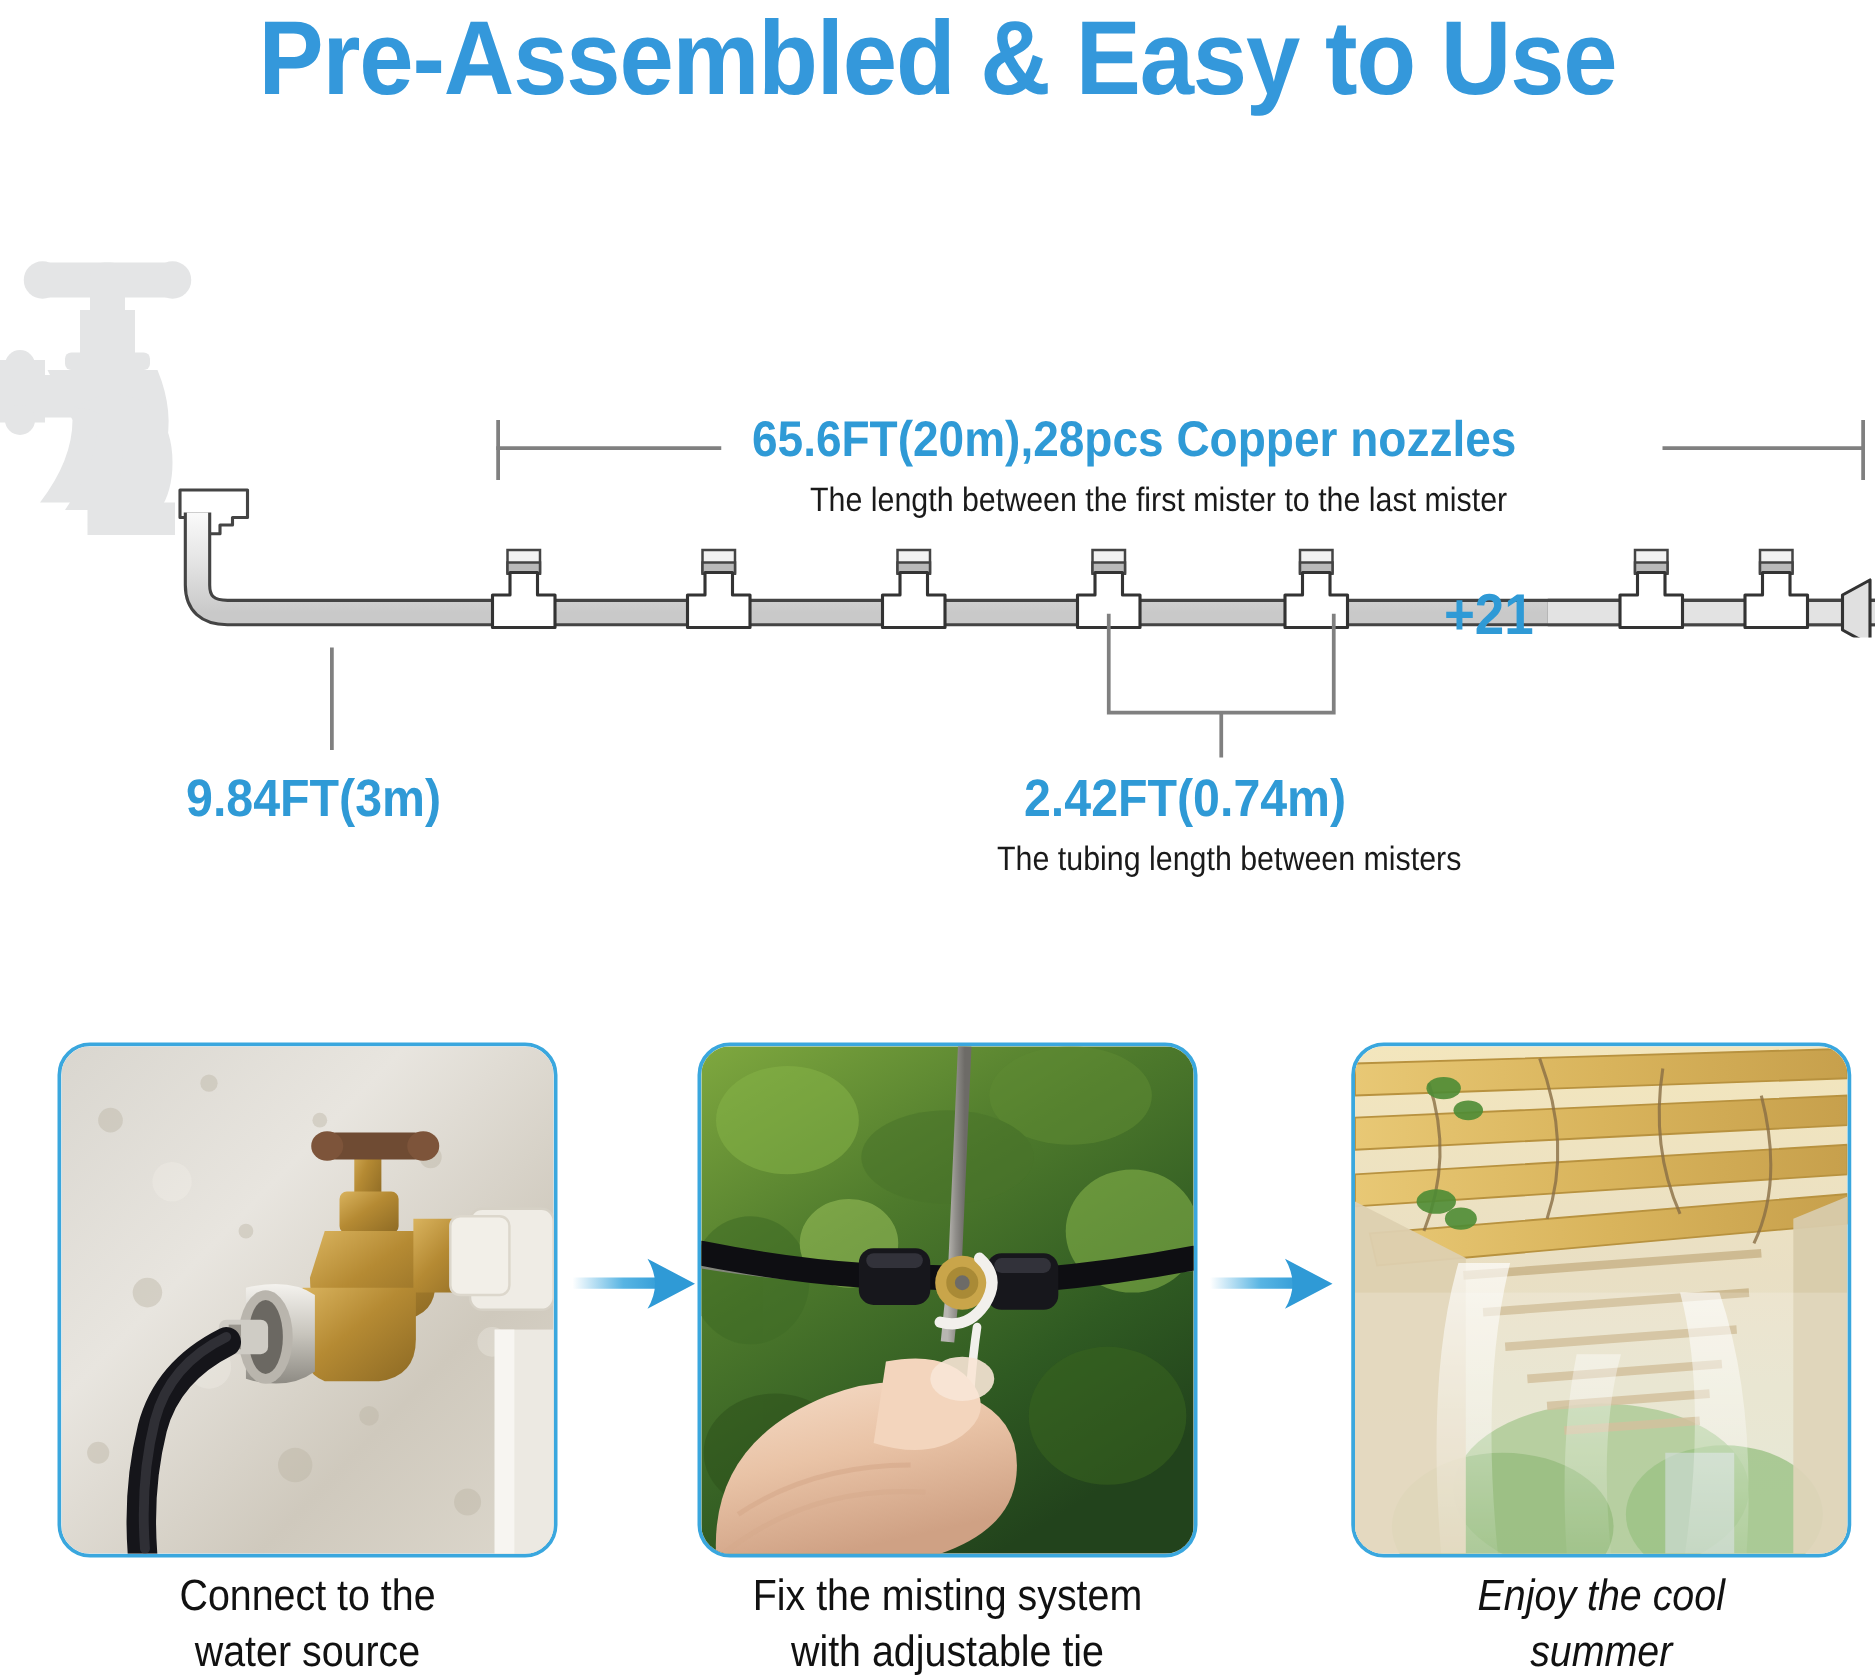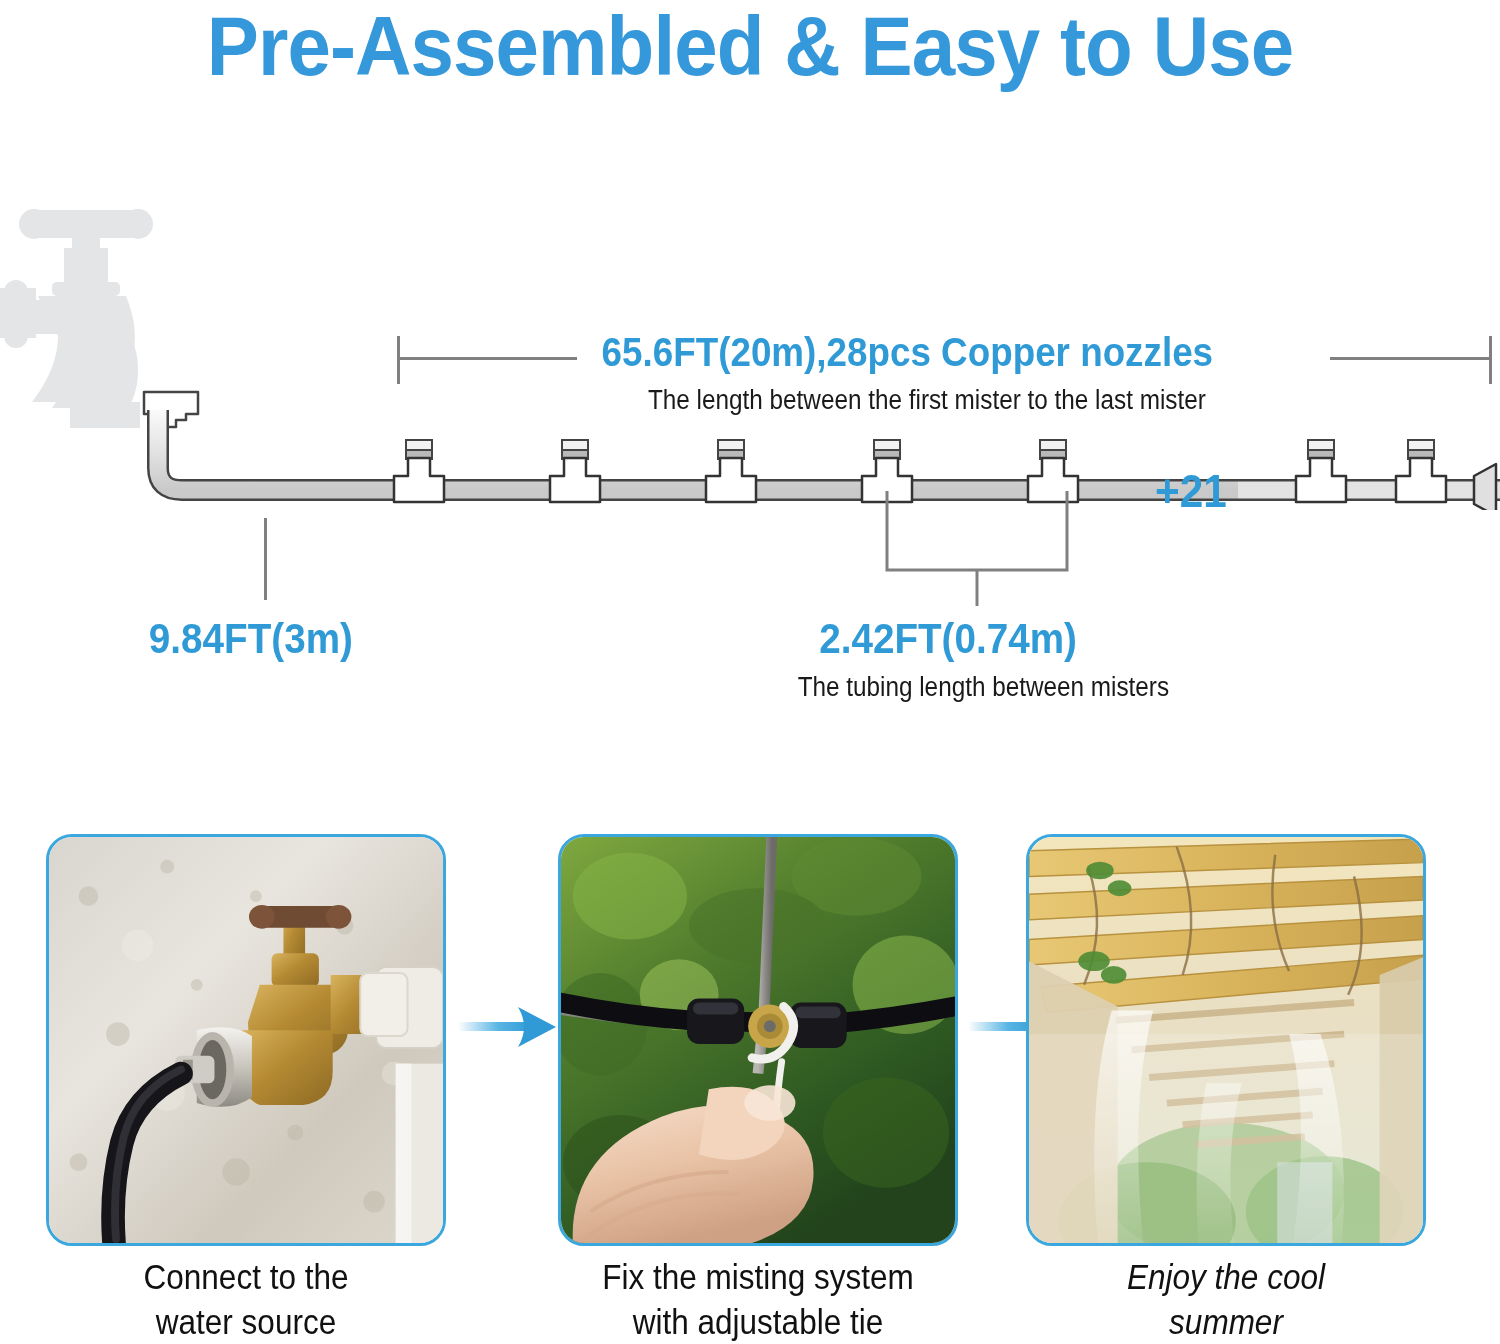--- a/index.html
+++ b/index.html
@@ -386,21 +386,21 @@
           <stop offset="0" stop-color="#3aa7de" stop-opacity="0"></stop>
           <stop offset="0.55" stop-color="#3aa7de" stop-opacity="0.85"></stop>
           <stop offset="1" stop-color="#2f9ad6" stop-opacity="1"></stop>
         </linearGradient>
       </defs>
       <rect x="6" y="25" width="74" height="9" fill="url(#ag2)"></rect>
       <path d="M66 10 L104 30 L66 50 q12 -20 0 -40 z" fill="#2f9ad6"></path>
     </svg>
   </div>
 
-  <div class="card" style="left:1026px;font-style:italic;">
+  <div class="card" style="left:1081px;font-style:italic;">
     <div class="frame">
       <div class="photo">
         <svg viewBox="0 0 400 412" width="100%" height="100%" preserveAspectRatio="none" aria-hidden="true">
           <defs>
             <linearGradient id="sky3" x1="0" y1="0" x2="0" y2="1">
               <stop offset="0" stop-color="#f3e6bd"></stop>
               <stop offset="0.45" stop-color="#e9dfc4"></stop>
               <stop offset="1" stop-color="#dfe4cf"></stop>
             </linearGradient>
             <linearGradient id="wood3" x1="0" y1="0" x2="1" y2="0">

